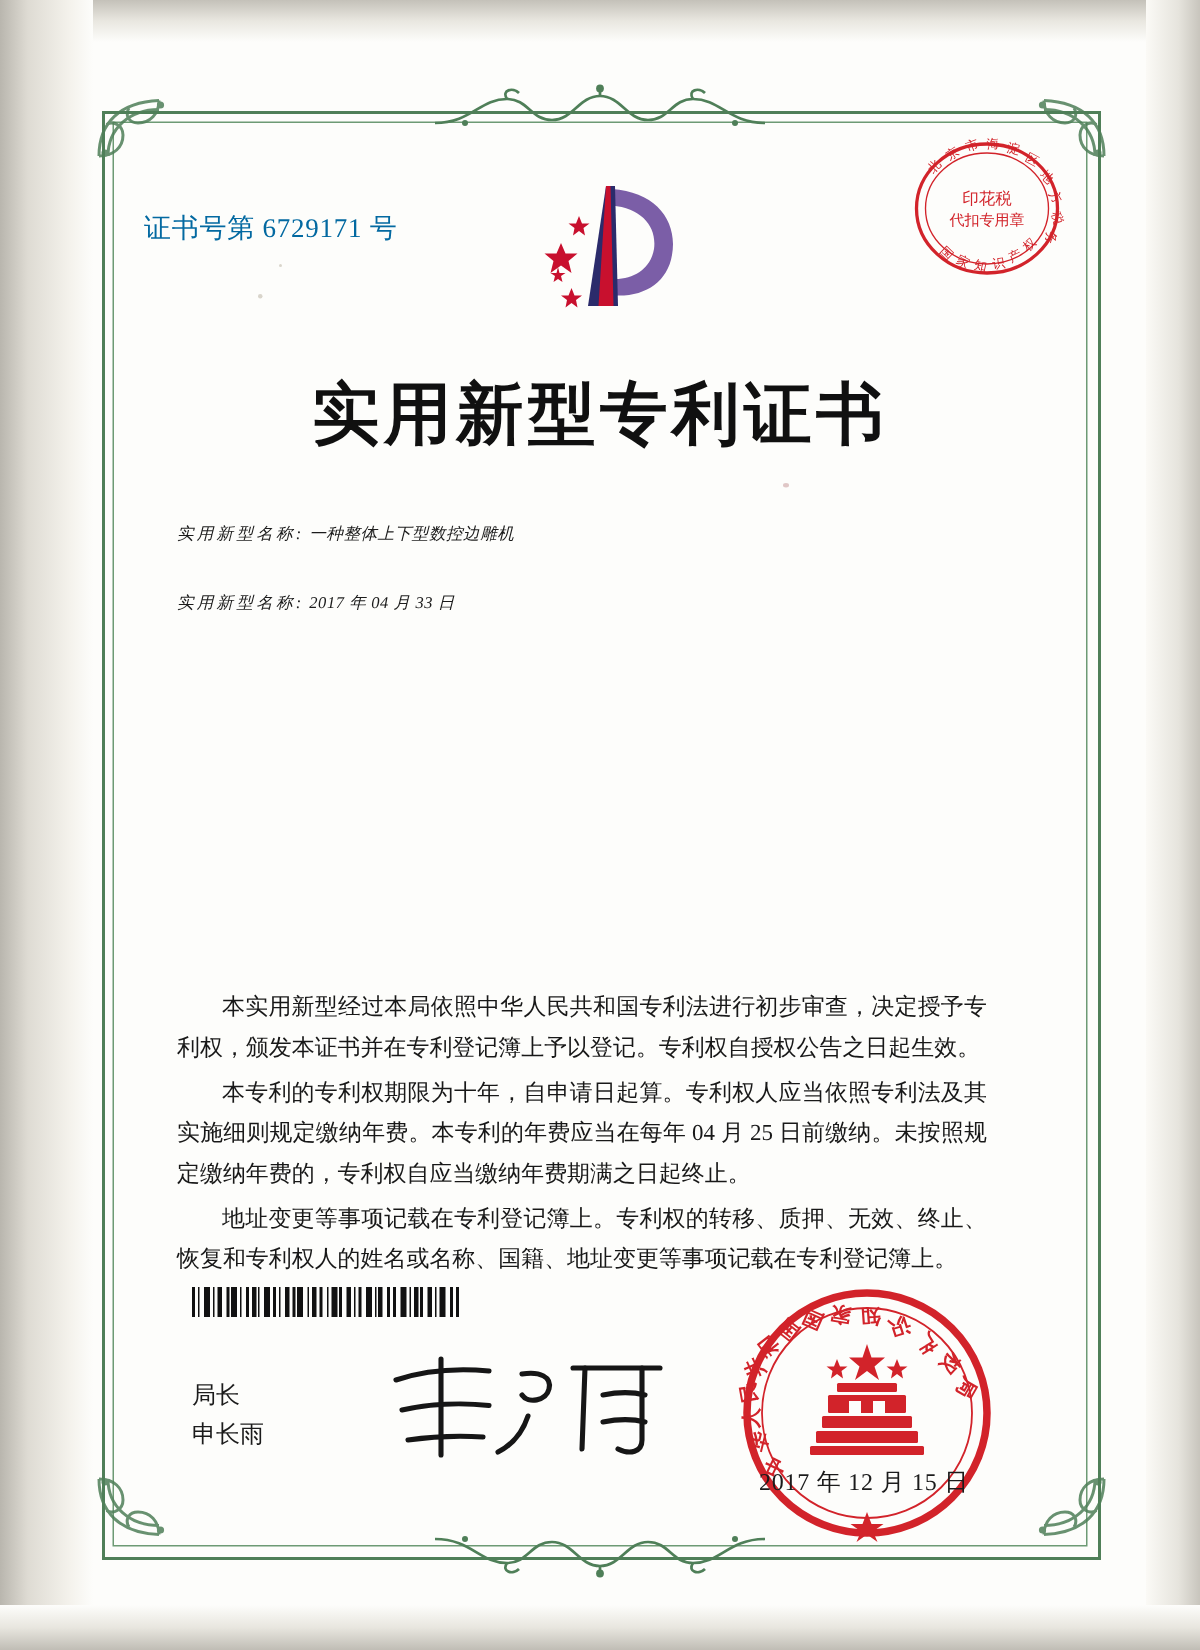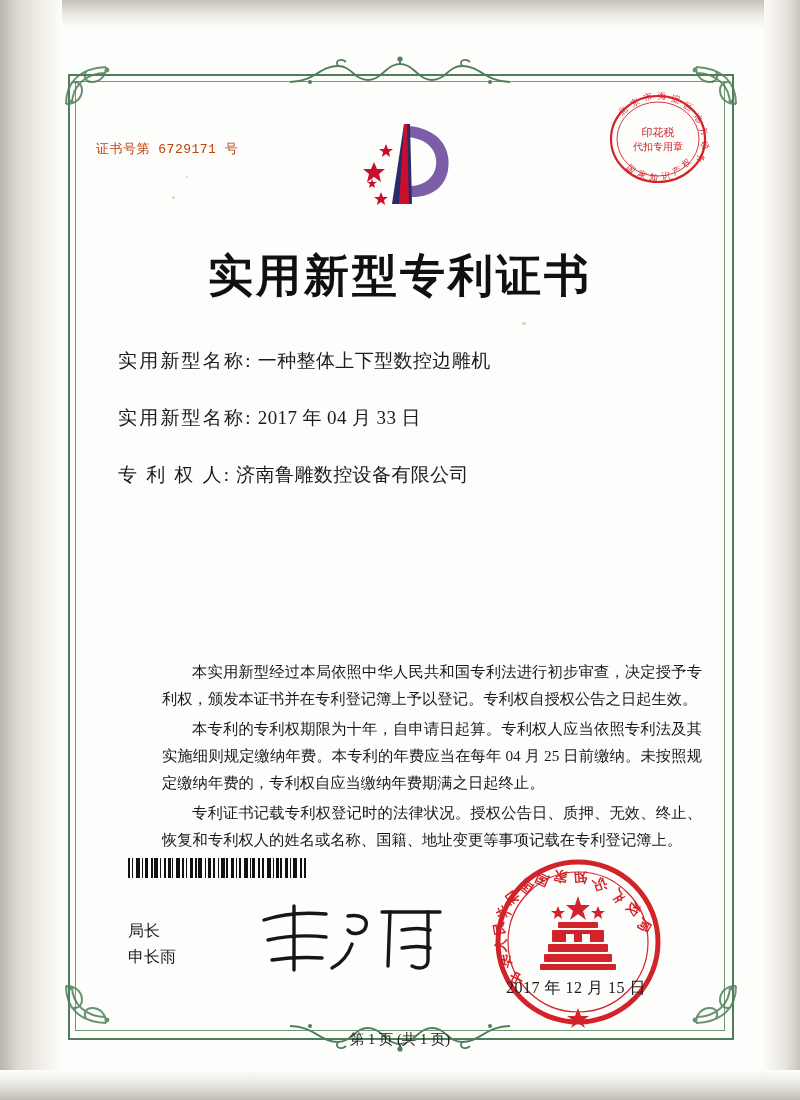--- a/index.html
+++ b/index.html
@@ -86,24 +86,23 @@
     left: 290px; top: 1018px;
     width: 220px; height: 34px;
     color: #4f7f58;
     transform: scaleY(-1);
   }
 
   
   .cert-no {
     position: absolute;
     left: 96px; top: 140px;
-    font-size: 13px;
+    font-size: 18px;
     letter-spacing: .5px;
-    color: #c2410c;
-    font-family: Liberation Mono, monospace;
+    color: #0369a1;
   }
 
   
   .logo {
     position: absolute;
     left: 352px; top: 118px;
     width: 110px; height: 108px;
   }
 
   .title {
@@ -117,38 +116,38 @@
     color: #101010;
     font-family: "DejaVu Serif", "Liberation Serif", serif;
   }
 
   .fields {
     position: absolute;
     left: 118px; top: 348px;
     width: 560px;
   }
   .field {
-    font-size: 19px;
+    font-size: 11px;
     color: #1b1b1b;
     margin-bottom: 31px;
     letter-spacing: .3px;
     white-space: nowrap;
+    font-style: italic;
   }
   .field .lbl { letter-spacing: 2.2px; }
   .field .val { letter-spacing: .4px; }
 
   .paragraphs {
     position: absolute;
     left: 118px; top: 658px;
     width: 540px;
     font-size: 15.3px;
     line-height: 27px;
     color: #181818;
     text-align: justify;
-    margin-left: 44px;
   }
   .paragraphs p {
     margin: 0 0 3px 0;
     text-indent: 30px;
   }
 
   
   .barcode {
     position: absolute;
     left: 128px; top: 858px;
@@ -362,30 +361,26 @@
 
   <div class="fields">
     <div class="field">
       <span class="lbl">实用新型名称:</span>
       <span class="val">一种整体上下型数控边雕机</span>
     </div>
     <div class="field">
       <span class="lbl">实用新型名称:</span>
       <span class="val">2017 年 04 月 33 日</span>
     </div>
-    <div class="field">
-      <span class="lbl">专 利 权 人:</span>
-      <span class="val">济南鲁雕数控设备有限公司</span>
-    </div>
   </div>
 
   <div class="paragraphs">
     <p>本实用新型经过本局依照中华人民共和国专利法进行初步审查，决定授予专利权，颁发本证书并在专利登记簿上予以登记。专利权自授权公告之日起生效。</p>
     <p>本专利的专利权期限为十年，自申请日起算。专利权人应当依照专利法及其实施细则规定缴纳年费。本专利的年费应当在每年 04 月 25 日前缴纳。未按照规定缴纳年费的，专利权自应当缴纳年费期满之日起终止。</p>
-    <p>专利证书记载专利权登记时的法律状况。授权公告日、质押、无效、终止、恢复和专利权人的姓名或名称、国籍、地址变更等事项记载在专利登记簿上。</p>
+    <p>地址变更等事项记载在专利登记簿上。专利权的转移、质押、无效、终止、恢复和专利权人的姓名或名称、国籍、地址变更等事项记载在专利登记簿上。</p>
   </div>
 
   <div class="barcode">
     <i style="width:2px"></i>
       <i style="width:2px;background:transparent"></i>
     <i style="width:1px"></i>
       <i style="width:3px;background:transparent"></i>
     <i style="width:4px"></i>
       <i style="width:2px;background:transparent"></i>
     <i style="width:1px"></i>
@@ -518,15 +513,14 @@
         <text x="129" y="32" transform="rotate(148 129 32)">产</text>
         <text x="143" y="45" transform="rotate(134 143 45)">权</text>
         <text x="152" y="61" transform="rotate(120 152 61)">局</text>
       </g>
 
       <polygon points="86,152 89,160 97,160 90,165 93,172 86,167 79,172 82,165 75,160 83,160" fill="#d2232a"></polygon>
     </svg>
   </div>
   <div class="seal-date">2017 年 12 月 15 日</div>
 
-  <div class="footer">第 1 页 (共 1 页)</div>
 
 </div>
 
 </body></html>

